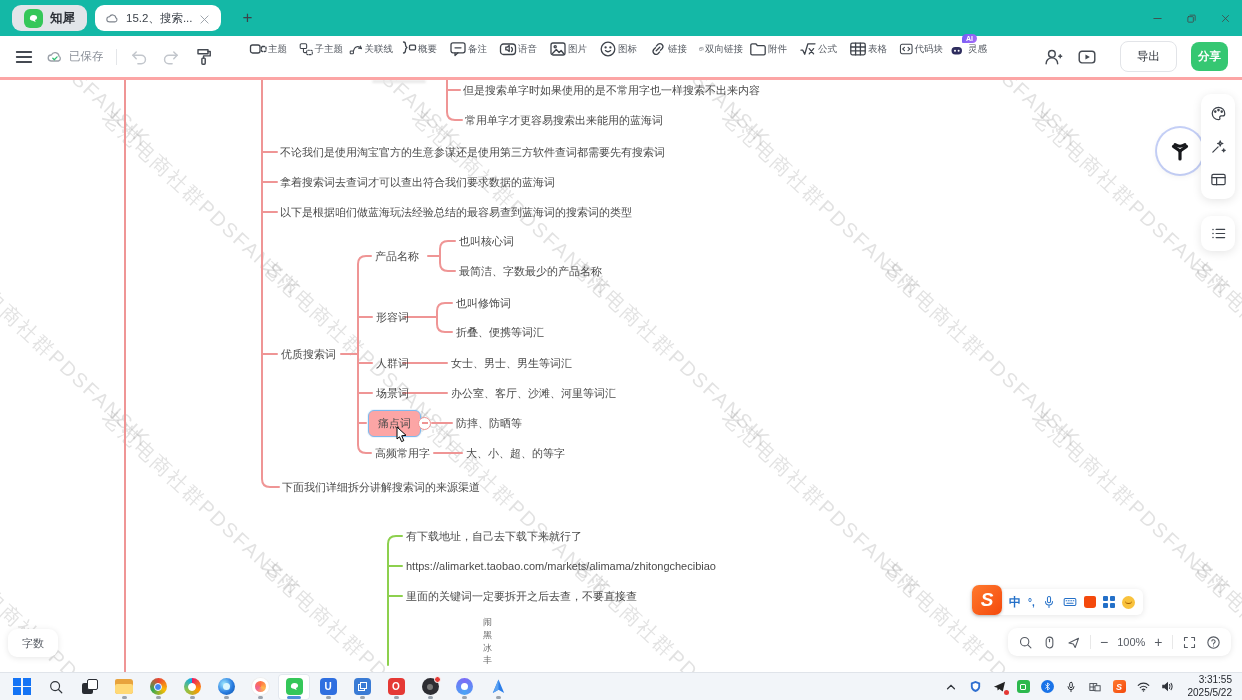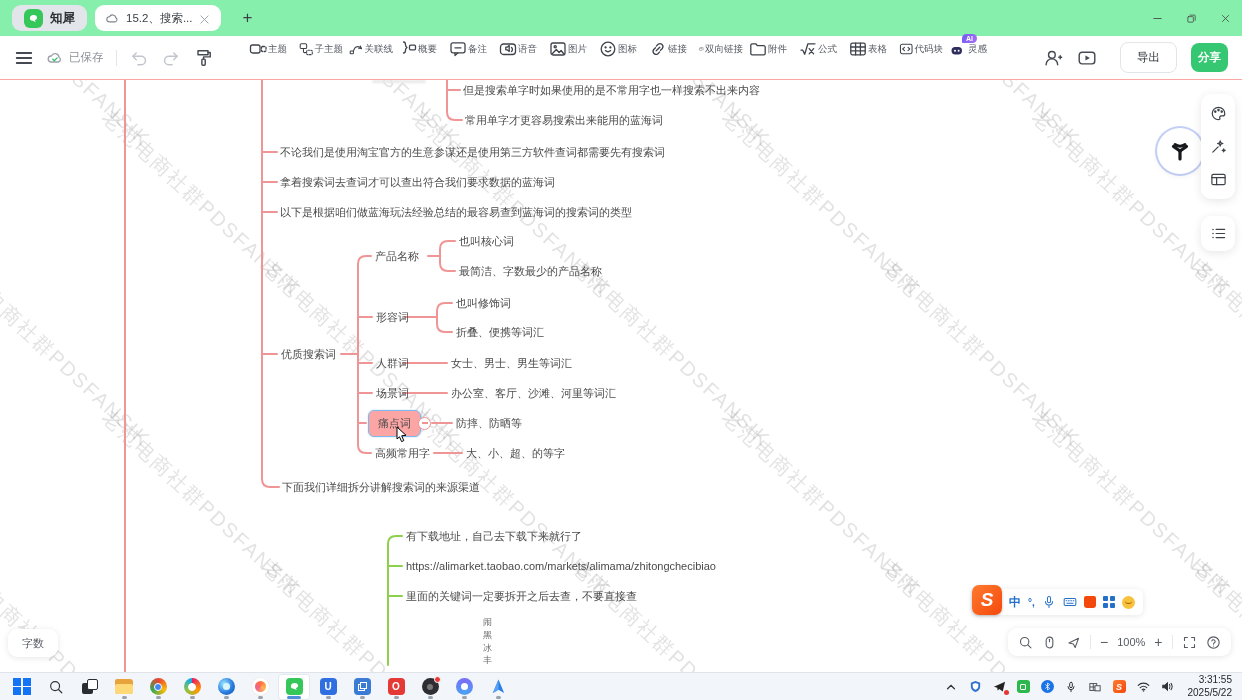--- a/index.html
+++ b/index.html
@@ -1,36 +1,36 @@
 <!DOCTYPE html>
 <html><head>
 <meta charset="utf-8">
 <style>
   * { margin:0; padding:0; box-sizing:border-box; }
   html,body { width:1242px; height:700px; overflow:hidden; }
   body { font-family:"Liberation Sans","DejaVu Sans",sans-serif; background:#fff; position:relative; }
   #app { position:absolute; inset:0; display:flex; flex-direction:column; }
 
   
-  #titlebar { height:36px; background:#86efac; display:flex; align-items:center; padding-left:12px; flex:0 0 auto; }
+  #titlebar { height:36px; background:#14b8a6; display:flex; align-items:center; padding-left:12px; flex:0 0 auto; }
   .apptab { display:flex; align-items:center; gap:7px; background:#e2e5e9; border-radius:9px; height:26px; padding:0 12px; }
   .applogo { width:19px; height:19px; border-radius:6px; background:#35c759; display:flex; align-items:center; justify-content:center; }
   .applogo svg{ width:13px; height:13px; }
   .apptab-label { font-size:12.5px; font-weight:bold; color:#2b2f36; }
   .doctab { display:flex; align-items:center; gap:6px; background:#fff; border-radius:9px; height:26px; padding:0 10px; margin-left:8px; }
   .doctab .ticon { width:15px; height:15px; color:#7d838c; }
   .doctab-label { font-size:11.5px; color:#3c424a; }
   .tab-close { width:13px; height:13px; color:#9aa0a8; cursor:pointer; }
   .newtab { margin-left:16px; width:20px; height:20px; color:#3c424a; display:flex; align-items:center; justify-content:center; font-size:17px; }
   .winctrls { margin-left:auto; display:flex; height:36px; }
   .winbtn { width:34px; height:36px; display:flex; align-items:center; justify-content:center; color:#444; }
   .winbtn svg { width:11px; height:11px; }
 
   
-  #toolbar { height:44px; background:#fff; border-bottom:1px solid #fca5a5; display:flex; align-items:center; padding:0 14px; position:relative; flex:0 0 auto; }
+  #toolbar { height:44px; background:#fff; border-bottom:3px solid #fca5a5; display:flex; align-items:center; padding:0 14px; position:relative; flex:0 0 auto; }
   .tleft { display:flex; align-items:center; gap:12px; }
   .icbtn { width:20px; height:20px; color:#454a52; display:inline-flex; }
   .icbtn.dim { color:#c2c6cc; }
   .saved { display:flex; align-items:center; gap:5px; color:#8a8f98; font-size:11.5px; }
   .saved .icbtn{ color:#9aa0a8; width:18px; height:18px;}
   .vdiv { width:1px; height:16px; background:#e4e6e9; }
   .tools { position:absolute; left:50%; transform:translateX(-50%); display:flex; align-items:flex-start; gap:6px; top:4px; }
   .tool { width:44px; display:flex; flex-direction:row; align-items:center; gap:1px; cursor:pointer; position:relative; }
   .tool .tico { width:18px; height:18px; color:#3e434b; position:relative; }
   .tool .tlabel { font-size:9.5px; color:#555a62; white-space:nowrap; }

